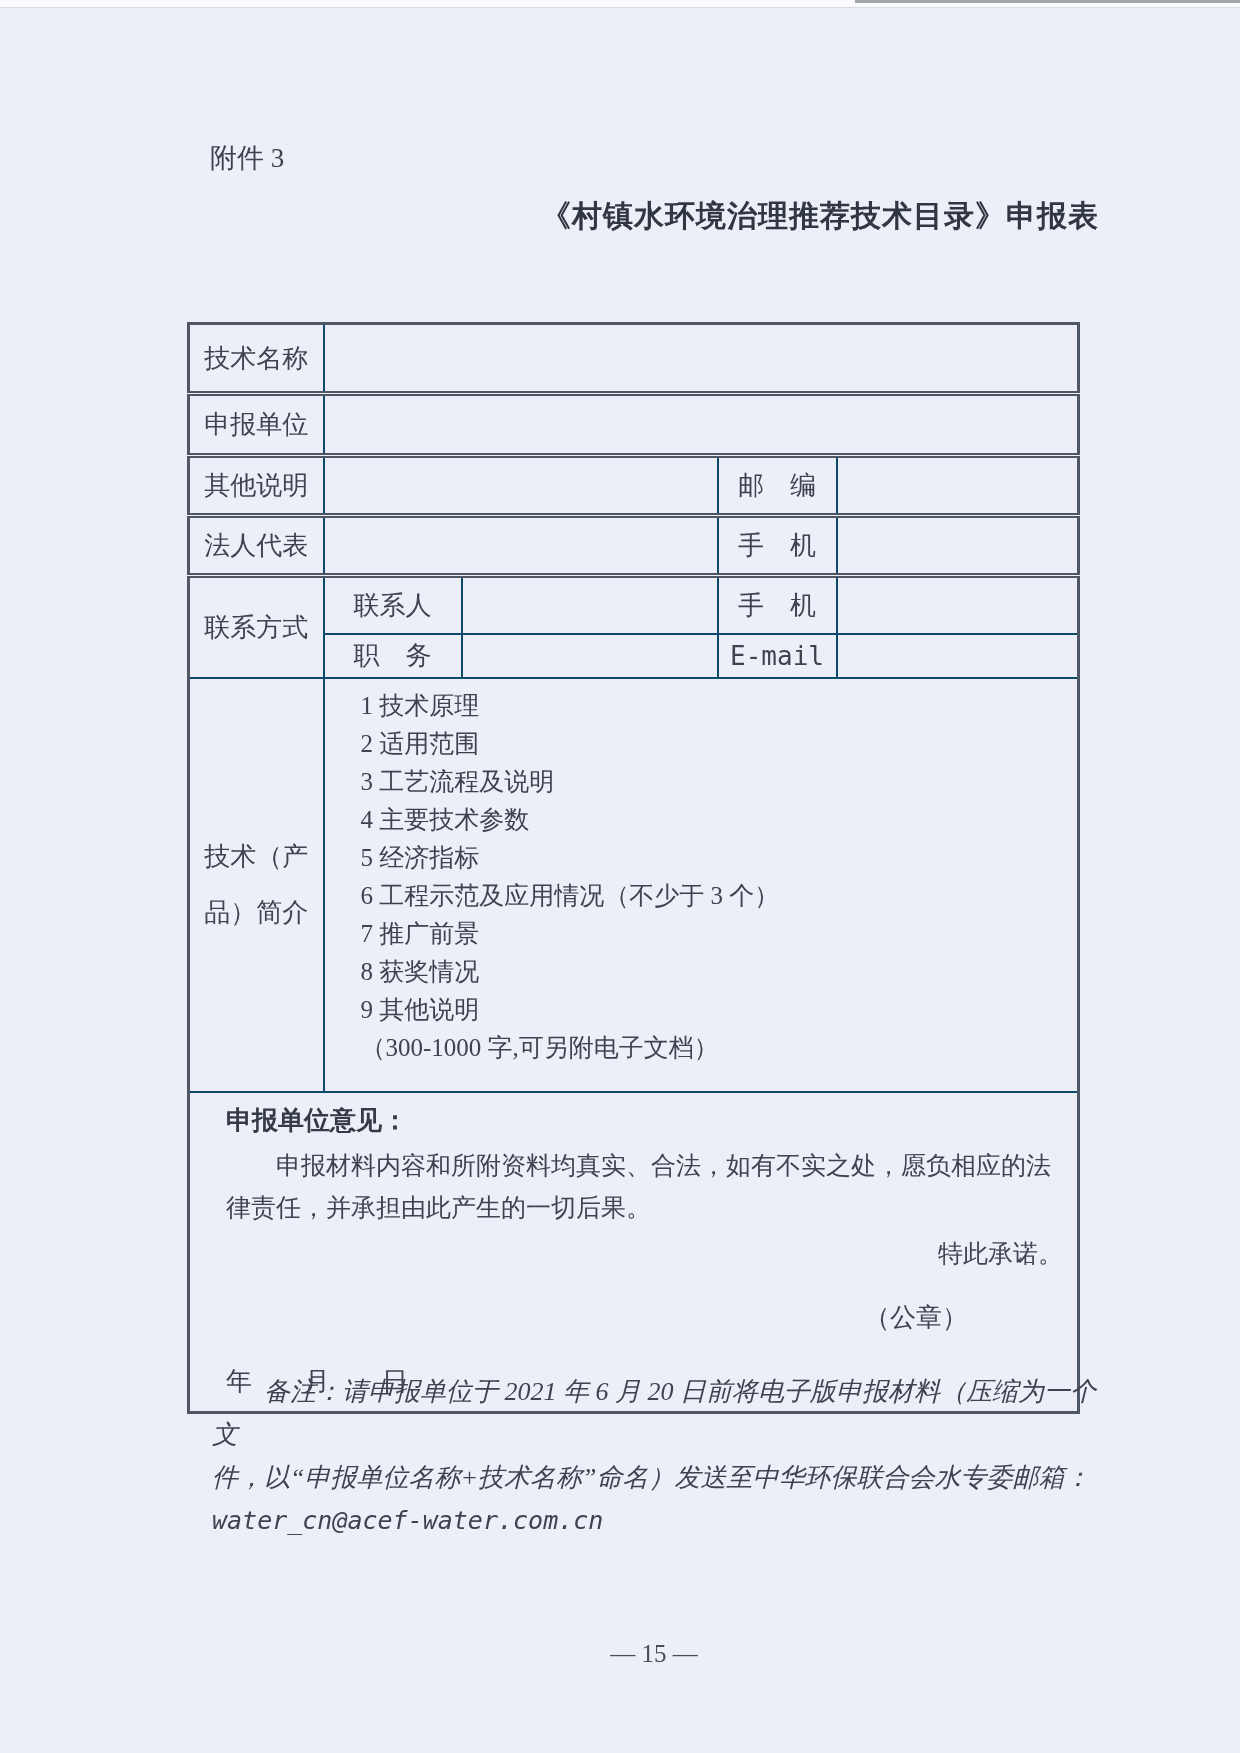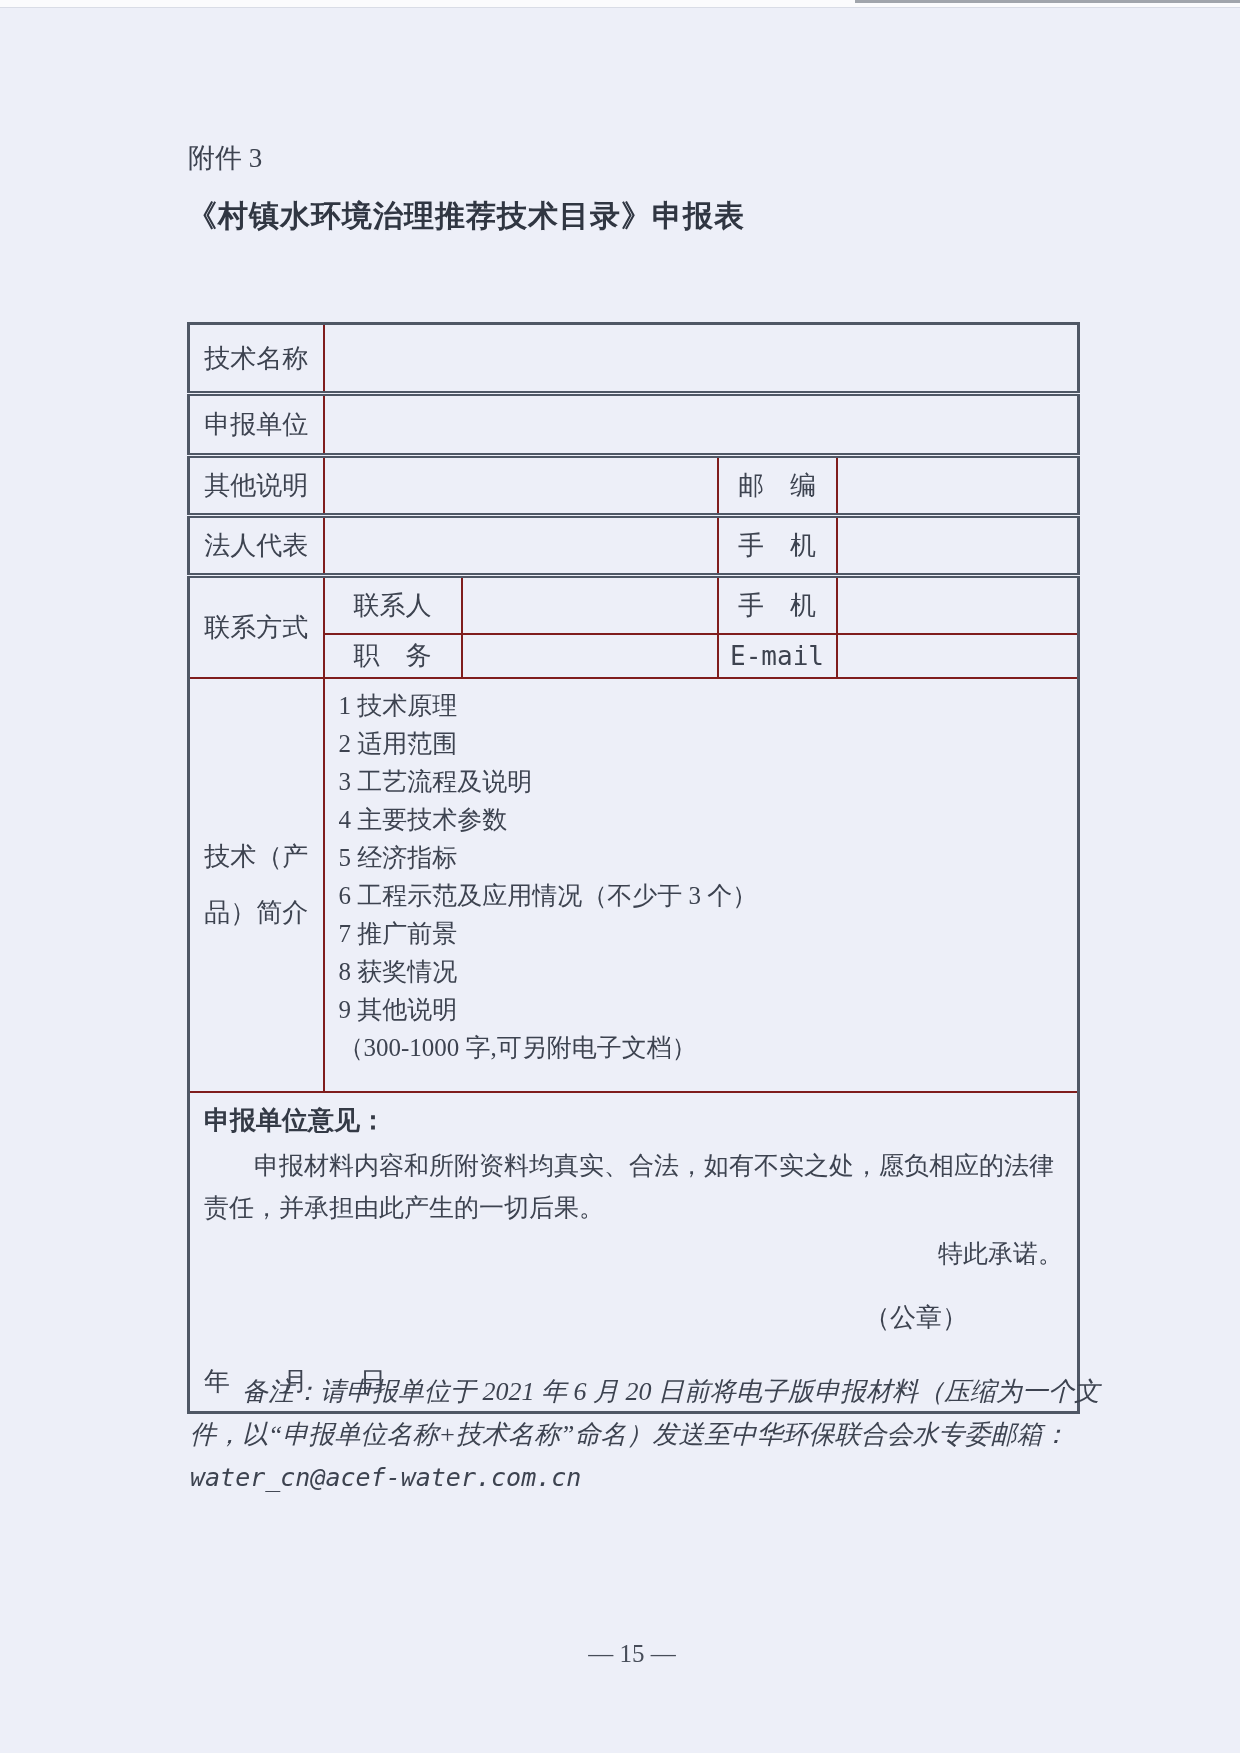--- a/index.html
+++ b/index.html
@@ -4,38 +4,38 @@
 <style>
   html,body{margin:0;padding:0;}
   .page{
     position:relative;
     width:1240px;height:1753px;
     background:#edeff8;
     font-family:"Liberation Serif","DejaVu Serif",serif;
     color:#3d4350;
     overflow:hidden;
   }
-  .txt{white-space:pre-wrap;}
+  .txt{white-space:pre-wrap;margin-left:22px;}
   
   .scan-top{position:absolute;top:0;left:0;width:1240px;height:7px;background:#fbfbfd;border-bottom:1px solid #d9dce6;}
   .scan-top-dark{position:absolute;top:0;left:855px;width:385px;height:3px;background:#585e69;opacity:.55;}
 
   .attachment{position:absolute;left:188px;top:140px;font-size:27px;}
   .doc-title{
     position:absolute;left:187px;top:196px;width:890px;
-    text-align:left;font-family:"Liberation Sans","DejaVu Sans",sans-serif;
+    text-align:right;font-family:"Liberation Sans","DejaVu Sans",sans-serif;
     font-weight:bold;font-size:30px;color:#303642;letter-spacing:1px;
   }
 
   table.form{
     position:absolute;left:187px;top:322px;width:890px;
     border-collapse:collapse;table-layout:fixed;
   }
   table.form td{
-    border:2px solid #7f1d1d;
+    border:2px solid #0c4a6e;
     font-size:26px;color:#3d4350;
     vertical-align:middle;
     overflow:hidden;
   }
   table.form{border:3px solid #4f5765;}
   td.lab{text-align:center;padding:0 2px;}
   tr.dbl td{border-bottom:5px double #4f5765;}
   td.intro-lab{word-break:break-all;line-height:56px;padding:0 4px;}
   td.intro-body{padding:8px 0 24px 14px;vertical-align:middle;}
   .intro-line{font-size:25px;line-height:38px;}

